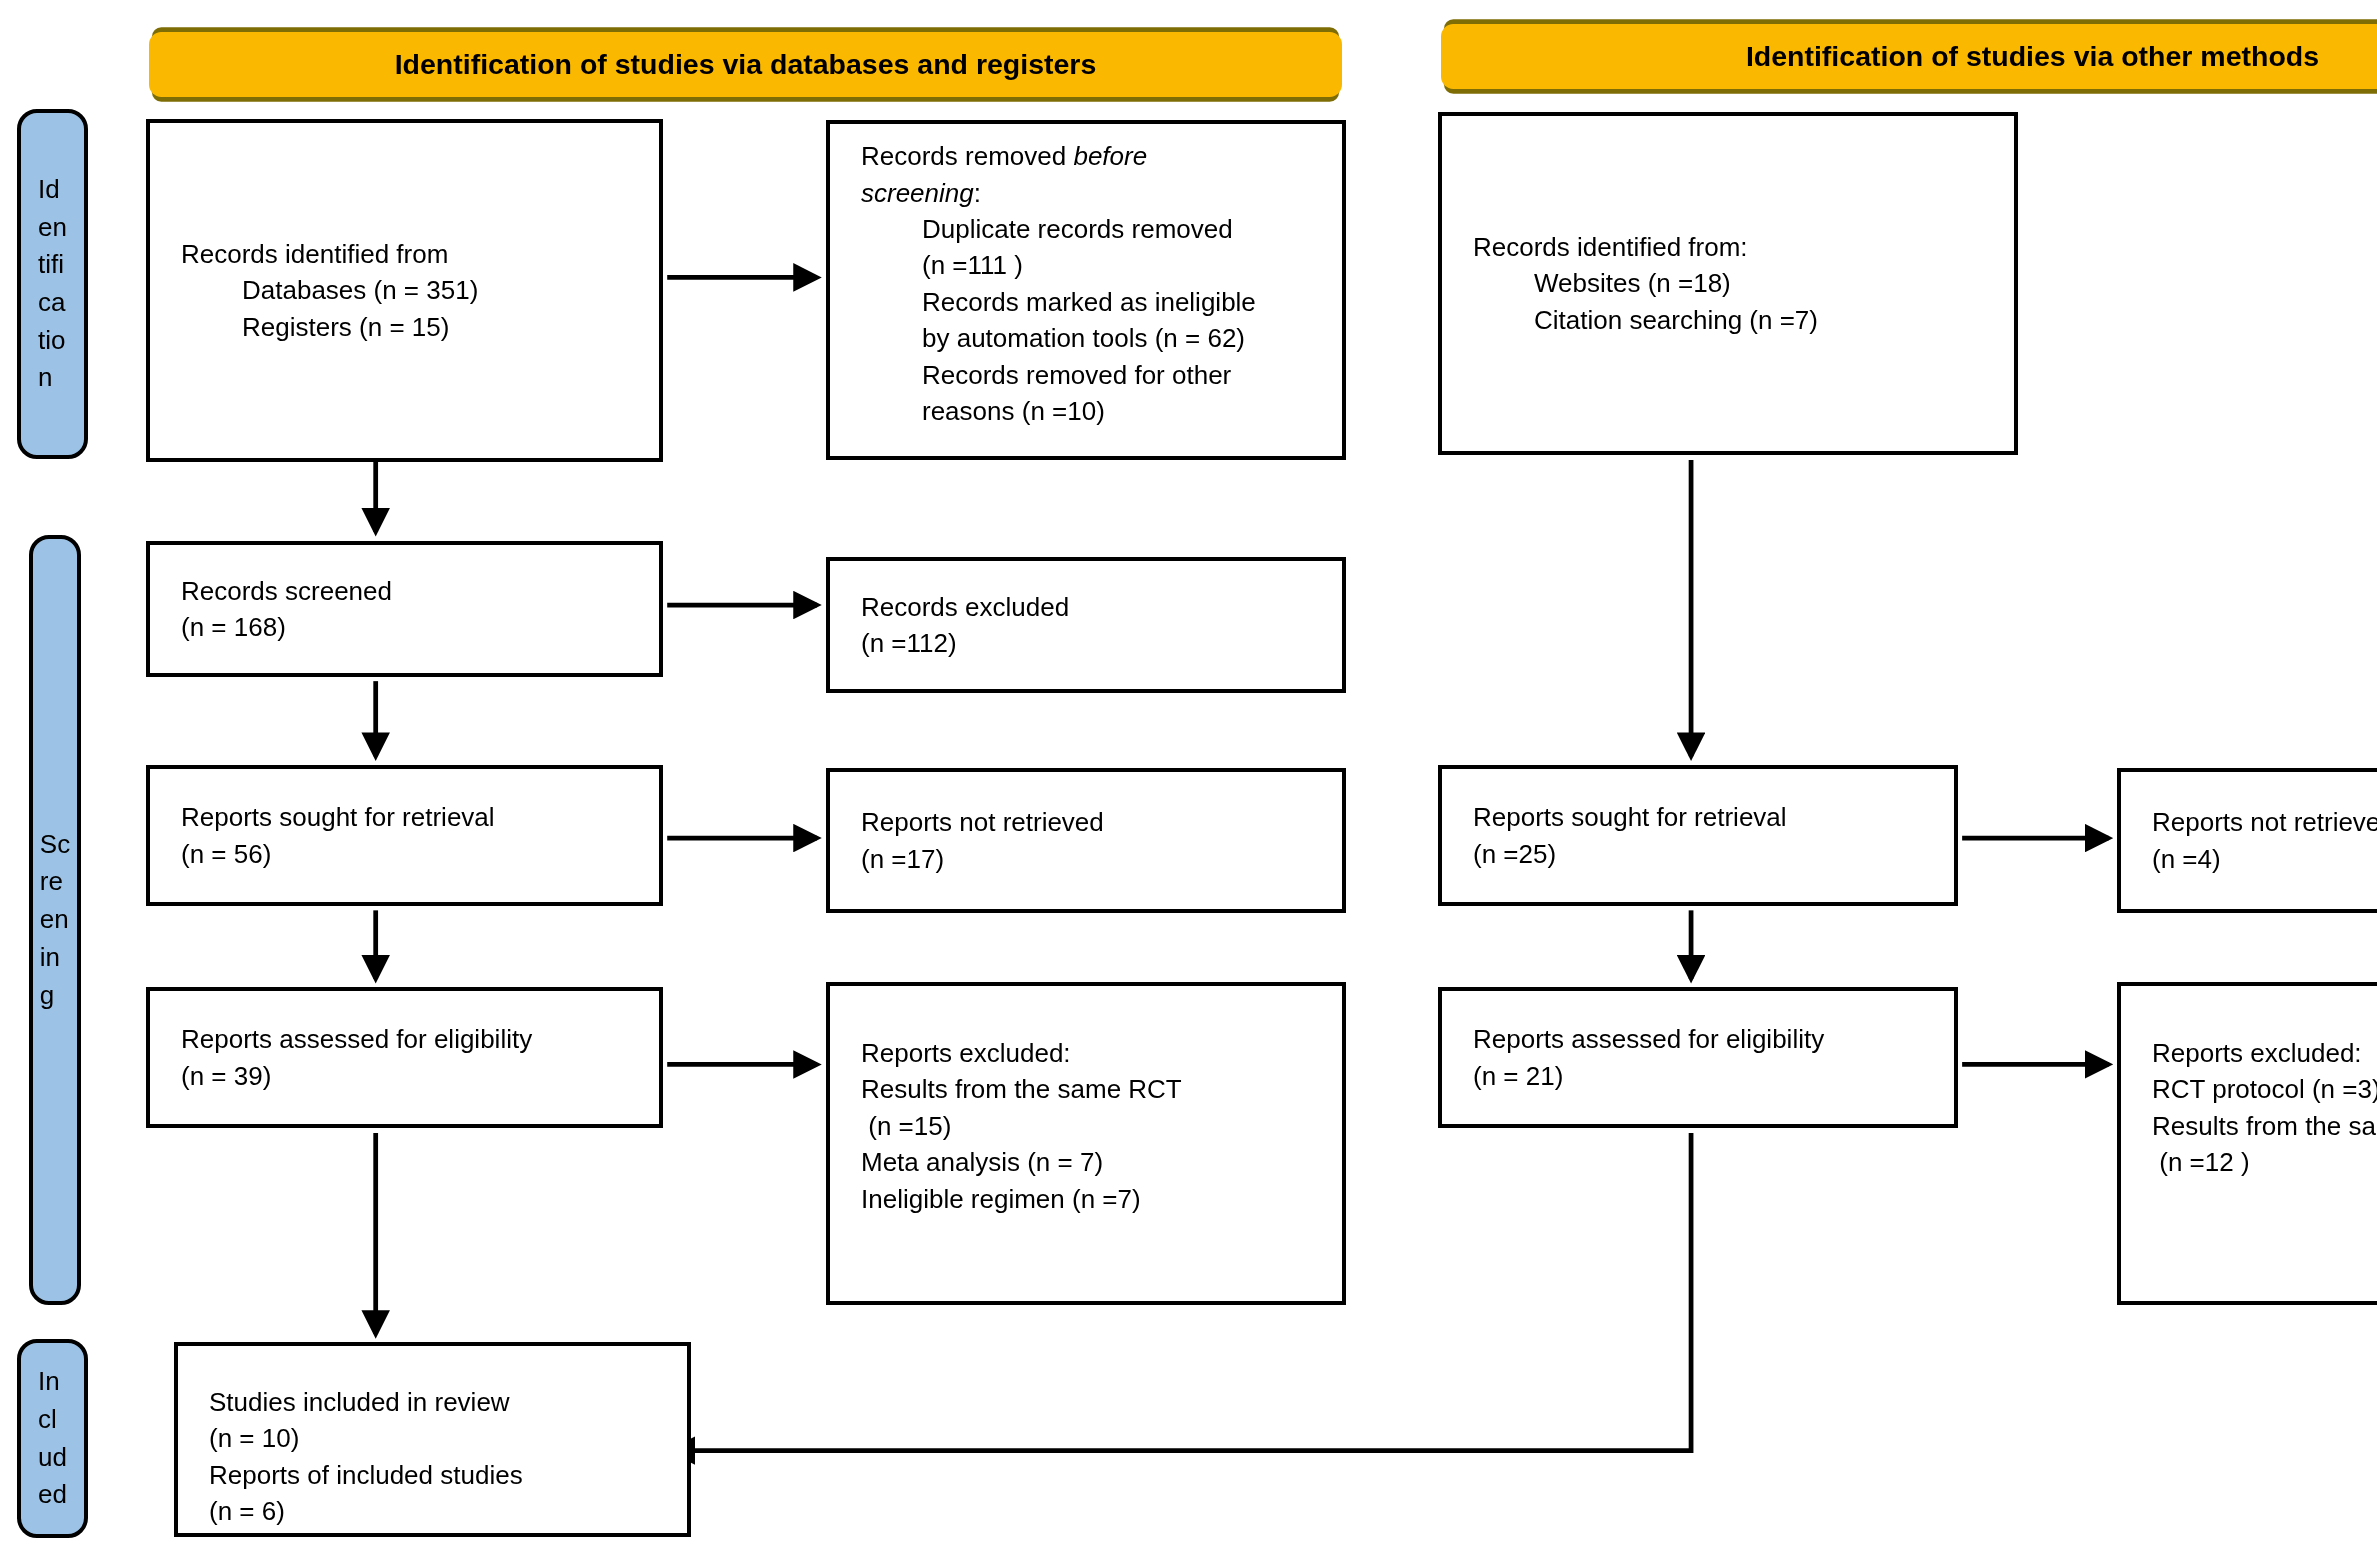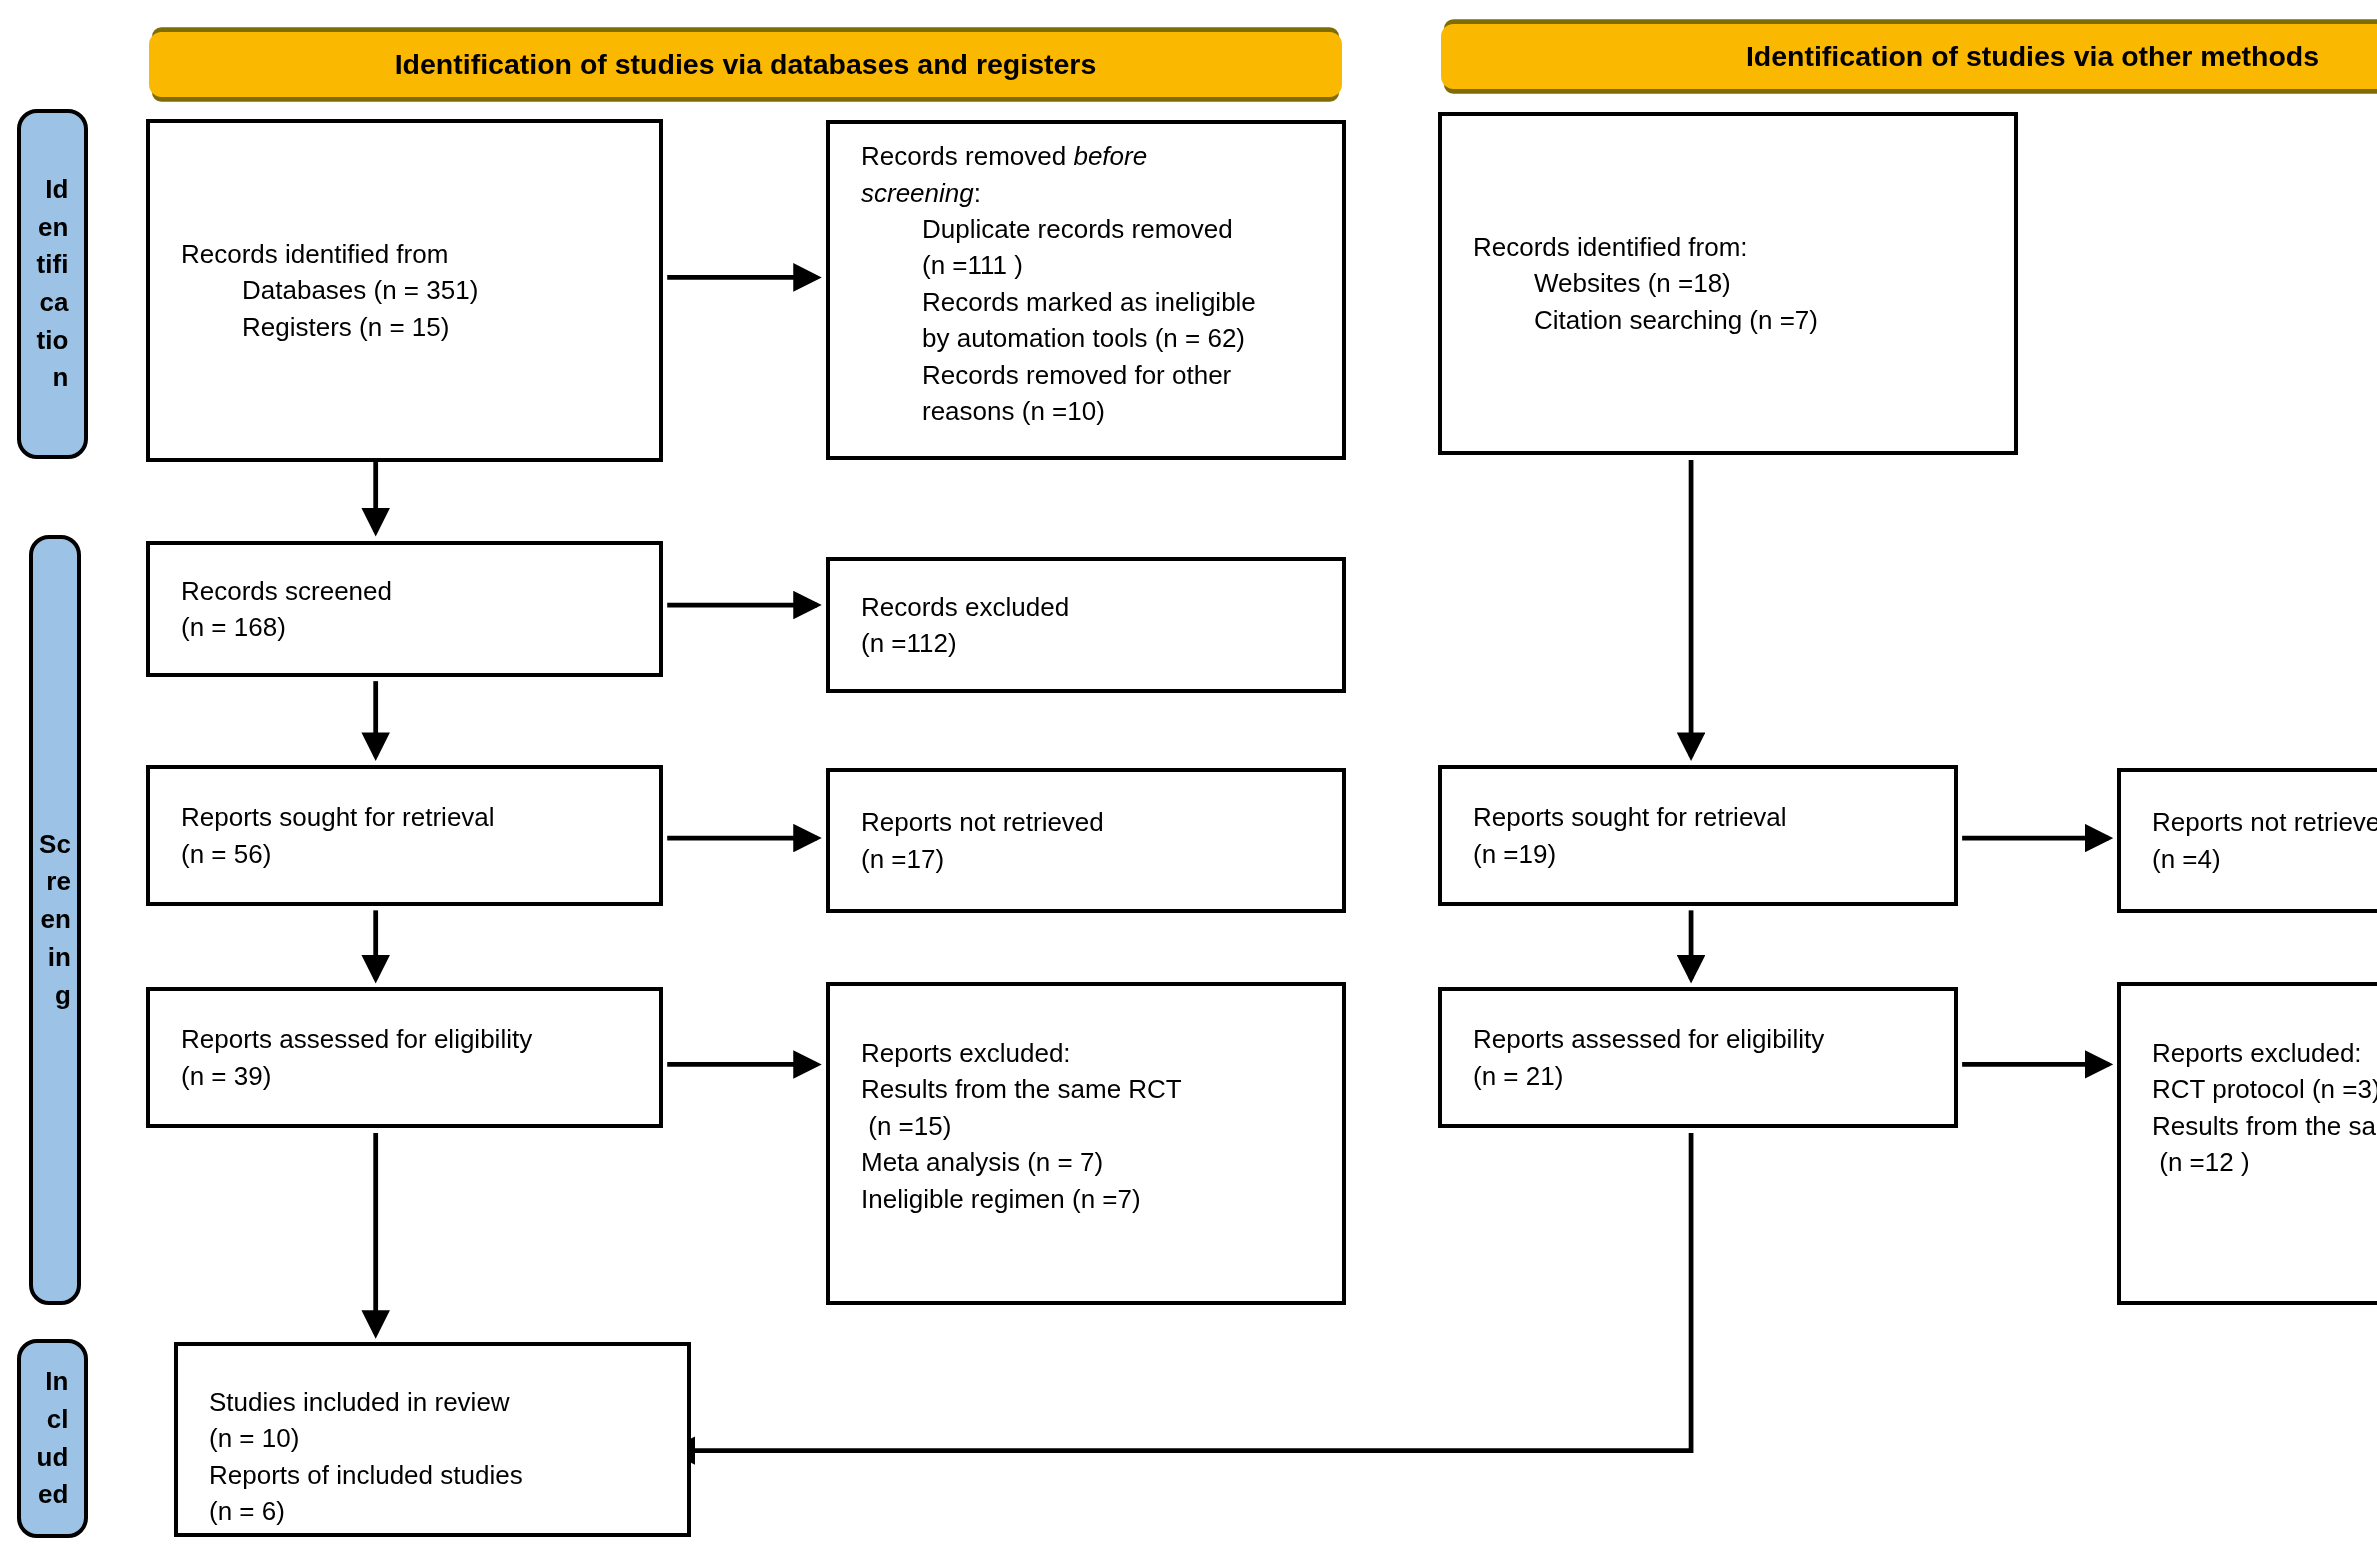--- a/index.html
+++ b/index.html
@@ -3,22 +3,22 @@
 <meta charset="utf-8">
 <style>
   html,body{margin:0;padding:0;background:#ffffff;}
   body{width:2665px;height:1562px;position:relative;font-family:"Liberation Sans",sans-serif;color:#000;}
   .canvas{position:absolute;inset:0;}
   .banner{position:absolute;background:var(--gold,#FBB800);border-radius:12.4px;
           display:flex;align-items:center;justify-content:center;text-align:center;
           font-size:28.5px;font-weight:bold;color:#000;box-sizing:border-box;
           box-shadow:0 -7.6px 0 -2.9px #7E6D05, 0 7.6px 0 -2.9px #7E6D05;}
   .stage{position:absolute;background:var(--blue,#9CC3E5);border:4.8px solid #000;border-radius:20px;
-         display:flex;align-items:center;justify-content:center;text-align:right;
-         font-weight:bold;font-size:26px;line-height:1.45;white-space:pre-line;box-sizing:border-box;}
+         display:flex;align-items:center;justify-content:center;text-align:left;
+         font-weight:normal;font-size:26px;line-height:1.45;white-space:pre-line;box-sizing:border-box;}
   .box{position:absolute;background:#fff;border:4.8px solid #000;box-sizing:border-box;
        font-size:26px;line-height:1.40;display:flex;flex-direction:column;
        padding-left:31px;padding-right:12.4px;}
   .vc{justify-content:center;}
   .pt40{padding-top:14.3px;}
   .pt110{padding-top:49px;}
   .pt85{padding-top:38px;}
   .ln{white-space:pre-wrap;}
   .ind{padding-left:61px;}
   .it{font-style:italic;}
@@ -105,21 +105,21 @@
   <div class="box vc" style="left:146px;top:765px;width:517px;height:141px;">
     <div class="ln">Reports sought for retrieval</div>
     <div class="ln">(n = 56)</div>
   </div>
   <div class="box vc" style="left:826px;top:768px;width:520px;height:145px;">
     <div class="ln">Reports not retrieved</div>
     <div class="ln">(n =17)</div>
   </div>
   <div class="box vc" style="left:1438px;top:765px;width:520px;height:141px;">
     <div class="ln">Reports sought for retrieval</div>
-    <div class="ln">(n =19)</div>
+    <div class="ln">(n =25)</div>
   </div>
   <div class="box vc" style="left:2117px;top:768px;width:506px;height:145px;">
     <div class="ln">Reports not retrieved</div>
     <div class="ln">(n =4)</div>
   </div>
 
   <div class="box vc" style="left:146px;top:987px;width:517px;height:141px;">
     <div class="ln">Reports assessed for eligibility</div>
     <div class="ln">(n = 39)</div>
   </div>

